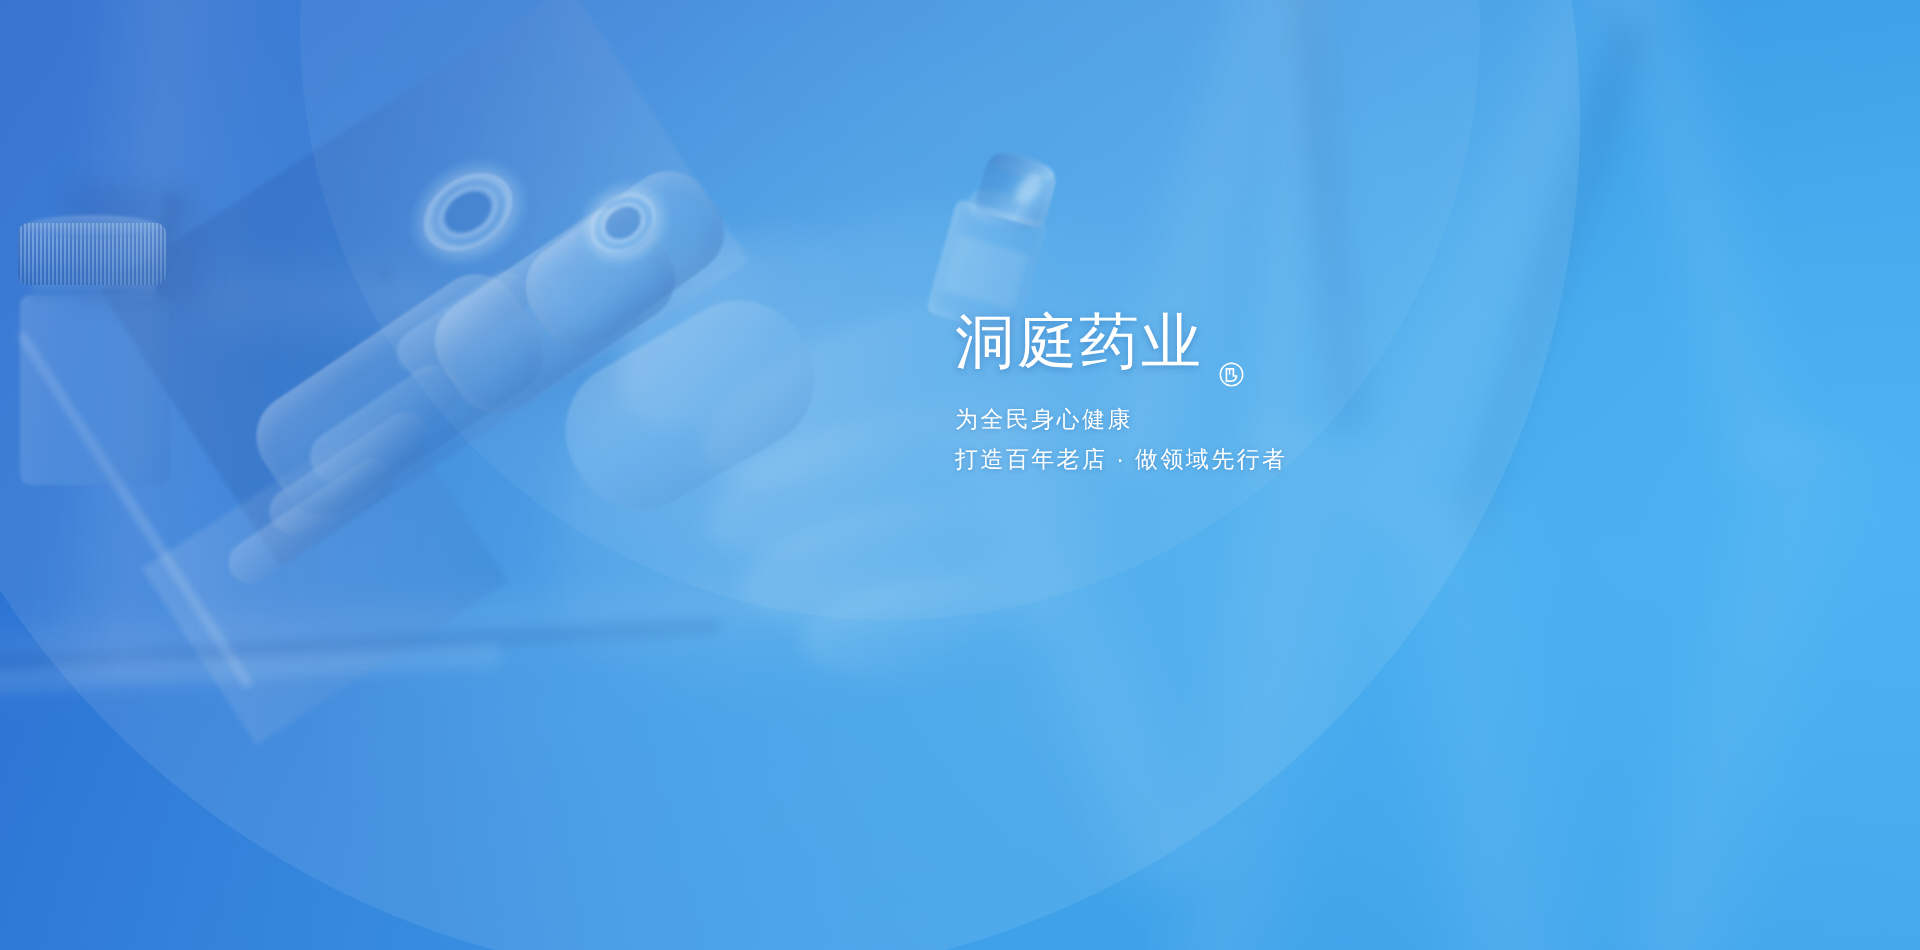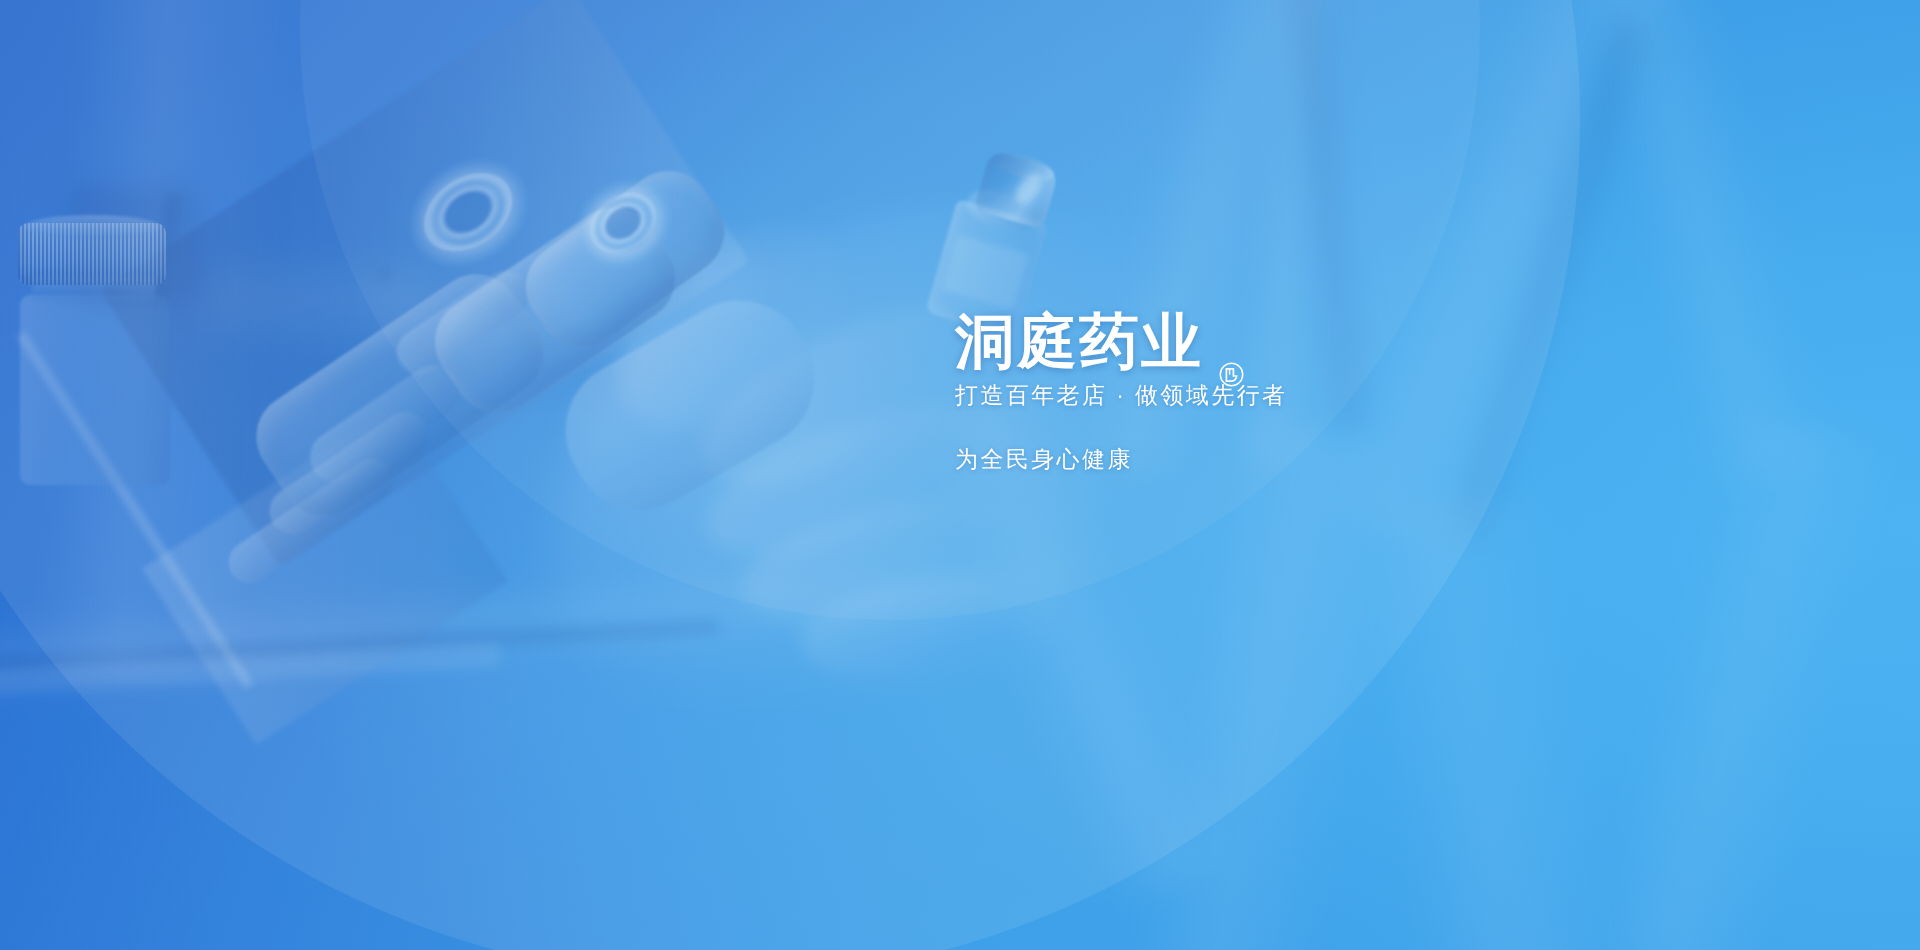--- a/index.html
+++ b/index.html
@@ -162,21 +162,21 @@
 
   
   .haze{position:absolute;inset:0;
     background:linear-gradient(115deg, rgba(38,104,204,.30) 0%, rgba(48,140,222,.16) 34%, rgba(66,172,238,.20) 62%, rgba(72,178,242,.30) 100%);}
   .haze2{position:absolute;inset:0;
     background:radial-gradient(150% 110% at 85% 60%, rgba(78,181,244,.34) 0%, rgba(78,181,244,.05) 45%, rgba(78,181,244,0) 70%);}
 
   
   .copy{position:absolute;left:955px;top:310px;width:700px;}
   .headline{display:flex;align-items:center;white-space:nowrap;
-    font-size:60px;line-height:1.06;font-weight:700;color:#ffffff;
+    font-size:60px;line-height:1.06;font-weight:400;color:#ffffff;
     letter-spacing:2px;text-shadow:0 2px 7px rgba(18,66,140,.34);}
   .hl-a{}
   .hl-b{margin-left:24px;}
   .logo-mark{display:inline-block;width:25px;height:25px;margin:0 4px 0 16px;flex:0 0 auto;position:relative;top:6px;}
   .sub{margin-top:26px;font-size:23px;line-height:1.66;font-weight:400;color:#ffffff;
     letter-spacing:2.4px;text-shadow:0 1px 5px rgba(18,66,140,.30);white-space:nowrap;}
   .sub-2{margin-top:2px;}
 </style>
 </head>
 <body>
@@ -269,17 +269,17 @@
     <div class="headline">
       <span class="hl-a">洞庭药业</span>
       <span class="logo-mark">
         <svg viewBox="0 0 25 25" width="25" height="25" aria-hidden="true">
           <circle cx="12.5" cy="12.5" r="11.2" fill="none" stroke="#ffffff" stroke-width="1.5"></circle>
           <path d="M7.4 6.9 H14.4 V14.0 H17.6 a5.2 5.2 0 0 1 -5.2 5.2 H7.4 Z" fill="none" stroke="#ffffff" stroke-width="1.7" stroke-linejoin="miter"></path>
           <path d="M10.6 6.9 V12.6" fill="none" stroke="#ffffff" stroke-width="1.5"></path>
         </svg>
       </span>
     </div>
+    <div class="sub">为全民身心健康</div>
     <div class="sub sub-2">打造百年老店 · 做领域先行者</div>
-    <div class="sub">为全民身心健康</div>
   </div>
 
 </div>
 
 </body></html>

